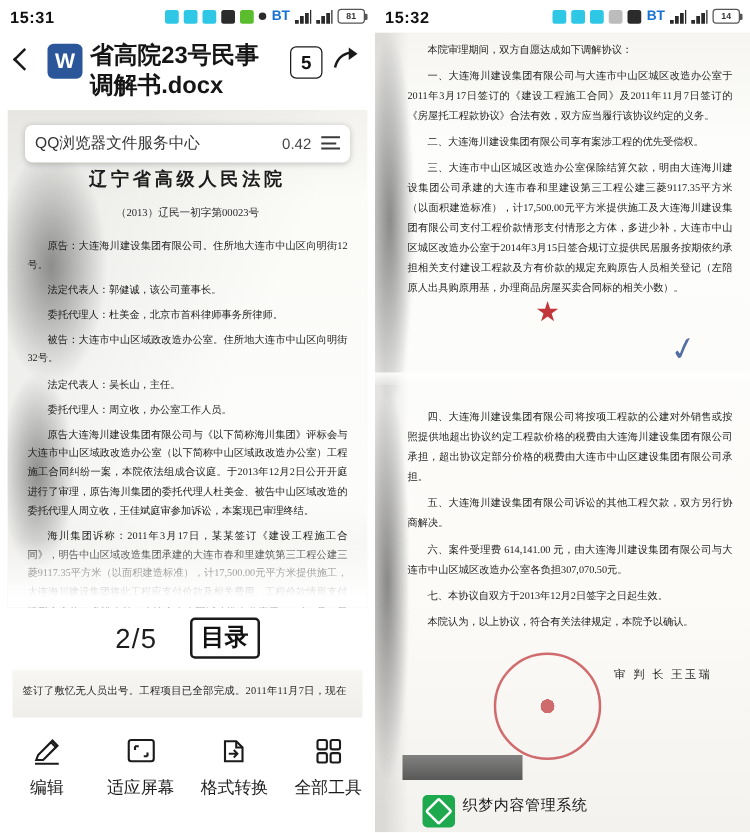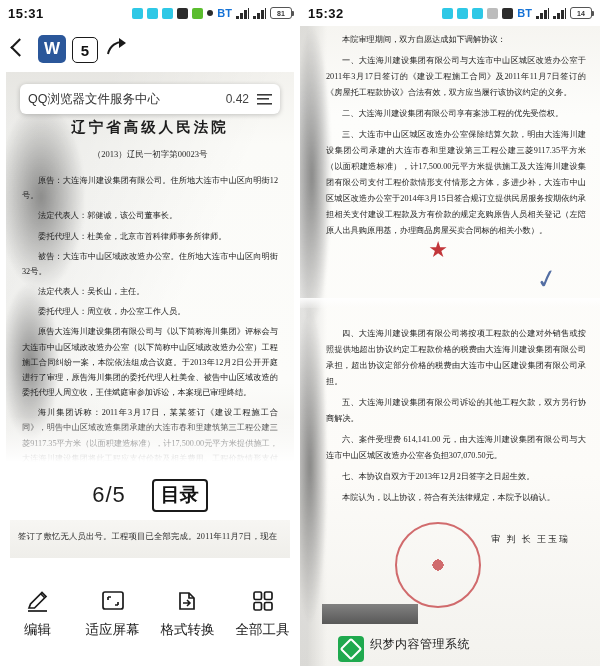--- a/index.html
+++ b/index.html
@@ -382,20 +382,21 @@
         <span class="bt">BT</span>
         <span class="sig"></span>
         <span class="sig"></span>
         <span class="batt">81</span>
       </span>
     </div>
 
     <div class="doc-header">
       <div class="back-arrow"></div>
       <div class="w-badge">W</div>
+      <div class="doc-title">省高院23号民事调解书.docx</div>
       <div class="page-badge">5</div>
       <div class="share-icon">
         <svg width="26" height="26" viewBox="0 0 26 26">
           <path d="M4 18 C6 9, 13 6, 18 6" stroke="#1a1a1a" stroke-width="2" fill="none"></path>
           <path d="M15 2 L22 7 L15 12 Z" fill="#1a1a1a"></path>
         </svg>
       </div>
     </div>
 
     <div class="doc-scroll">
@@ -419,21 +420,21 @@
         <p class="doc-p indent">法定代表人：吴长山，主任。</p>
         <p class="doc-p indent">委托代理人：周立收，办公室工作人员。</p>
         <p class="doc-p indent">原告大连海川建设集团有限公司与《以下简称海川集团》评标会与大连市中山区域政改造办公室（以下简称中山区域政改造办公室）工程施工合同纠纷一案，本院依法组成合议庭。于2013年12月2日公开开庭进行了审理，原告海川集团的委托代理人杜美金、被告中山区域改造的委托代理人周立收，王佳斌庭审参加诉讼，本案现已审理终结。</p>
         <p class="doc-p indent">海川集团诉称：2011年3月17日，某某签订《建设工程施工合同》，明告中山区域改造集团承建的大连市春和里建筑第三工程公建三菱9117.35平方米（以面积建造标准），计17,500.00元平方米提供施工，大连海川建设集团将此工程应支付价款及相关费用。工程价款情形支付情形之方体，多进少补，大连市中山区域改造办公室于2014年3月15日签合规订立提供服务应按期依约承担相关支付建设工程款及方有价款的规定充购原告人员相关登记（左陪原人出具购原用基，办理商品房屋买卖合同标的相关小数）。</p>
 
       </div>
       <div class="doc-fade"></div>
     </div>
 
     <div class="pager">
-      <div class="pager-count">6/5</div>
+      <div class="pager-count">2/5</div>
       <div class="pager-toc">目录</div>
     </div>
 
     <div class="note-strip">
       <div class="nt">签订了敷忆无人员出号。工程项目已全部完成。2011年11月7日，现在</div>
     </div>
 
     <div class="toolbar-bottom">
       <div class="tool">
         <div class="tool-ico">

